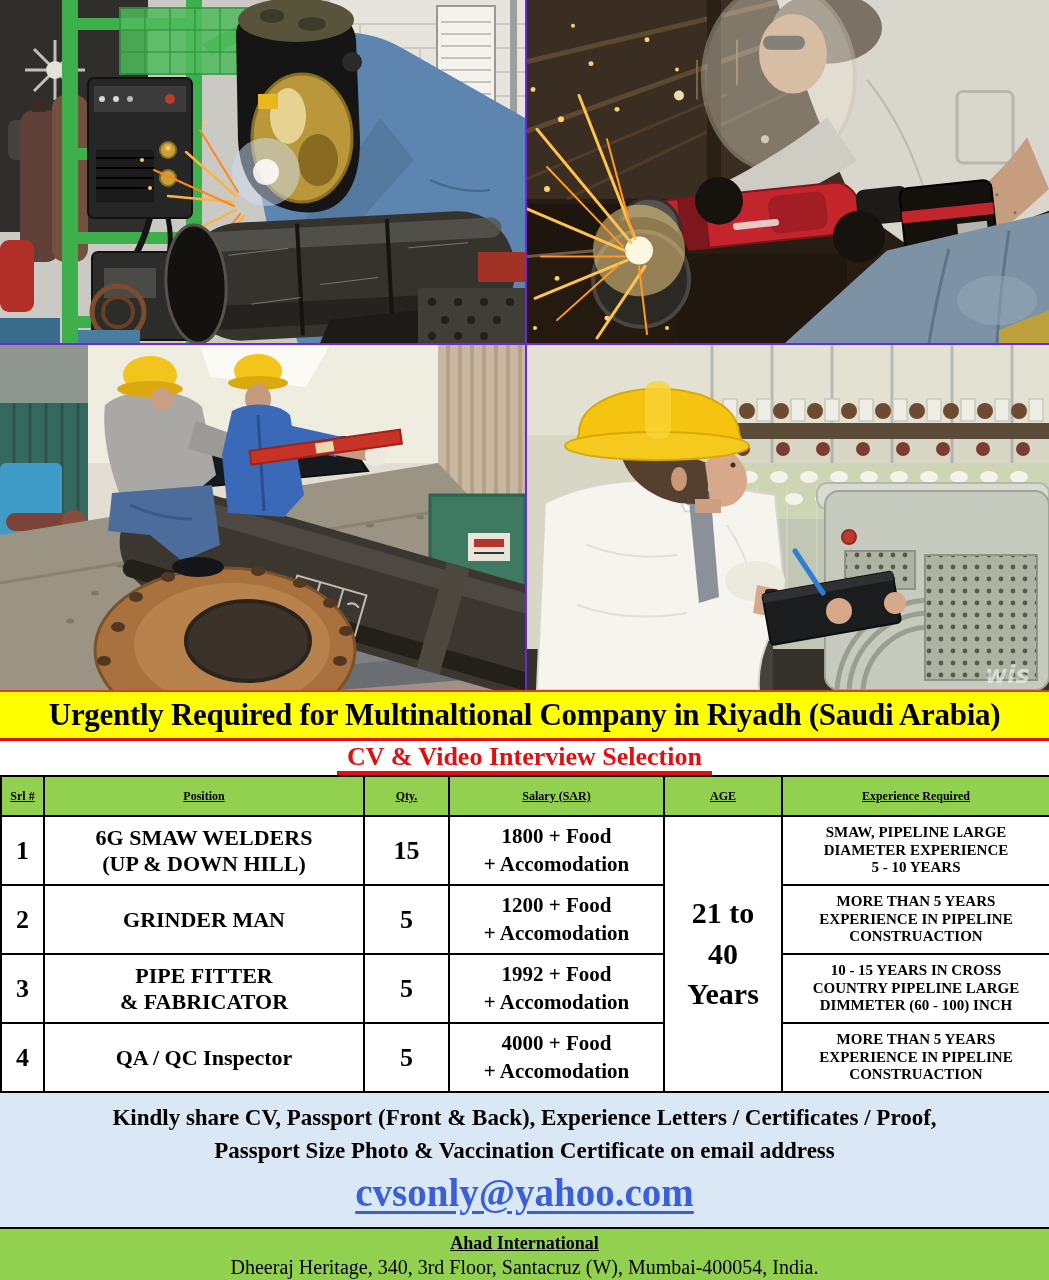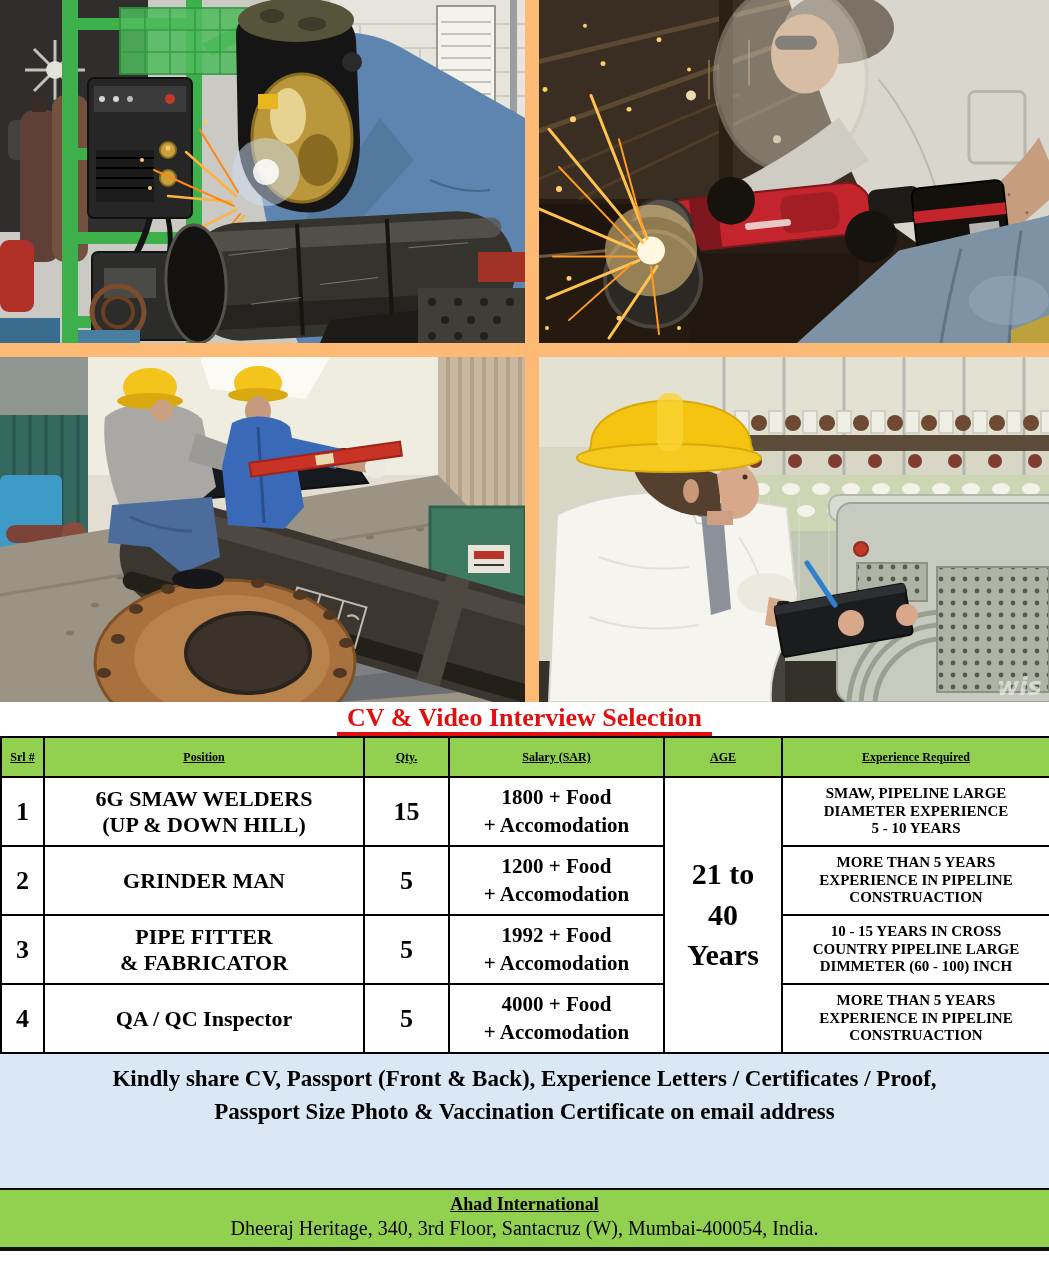--- a/index.html
+++ b/index.html
@@ -1,20 +1,20 @@
 <!DOCTYPE html>
 <html><head>
 <meta charset="utf-8">
 <style>
   * { box-sizing: border-box; margin: 0; padding: 0; }
   body { background: #ffffff; font-family: "Liberation Serif", "DejaVu Serif", serif; }
   .poster { width: 1049px; height: 1280px; position: relative; background: #fff; overflow: hidden; }
 
   
-  .photos { display: grid; grid-template-columns: 525px 522px; grid-template-rows: 343px 345px; gap: 14px; background: #fdba74; }
+  .photos { display: grid; grid-template-columns: 525px 522px; grid-template-rows: 343px 345px; gap: 2px; background: #6d28d9; }
   .photo { overflow: hidden; position: relative; background: #777; }
   .photo svg { display: block; width: 100%; height: 100%; }
 
   
   .banner { height: 51px; background: #ffff00; border-top: 2px solid #d8401f; border-bottom: 3px solid #e01010;
             display: flex; align-items: center; justify-content: center; }
   .banner-text { font-size: 31px; font-weight: bold; color: #000; white-space: nowrap; letter-spacing: -0.3px; }
 
   
   .selection { height: 34px; display: flex; align-items: flex-end; justify-content: center; background: #fff; text-align: right; }
@@ -566,20 +566,23 @@
           <rect x="168" y="154" width="26" height="14" fill="#cf9f83"></rect>
           <path d="M52,88 C52,30 208,28 212,88 L216,100 C150,92 112,92 48,102 Z" fill="#f4c411" stroke="#d8a90a" stroke-width="2"></path>
           <ellipse cx="130" cy="101" rx="92" ry="14" fill="#f6c91e" stroke="#d8a90a" stroke-width="2"></ellipse>
           <rect x="118" y="36" width="26" height="58" rx="11" fill="#fad435" opacity="0.8"></rect>
         </g>
         <text x="458" y="338" font-family="DejaVu Sans, sans-serif" font-size="24" font-style="italic" font-weight="bold" fill="#f2f2ee" opacity="0.65">wis</text>
       </svg>
     </div>
   </div>
 
+  <div class="banner">
+    <div class="banner-text">Urgently Required for Multinaltional Company in Riyadh (Saudi Arabia)</div>
+  </div>
 
   <div class="selection">
     <div class="selection-text">CV &amp; Video Interview Selection</div>
   </div>
 
   <table class="jobs">
     <colgroup>
       <col style="width:43px">
         <col style="width:320px">
         <col style="width:85px">
@@ -642,20 +645,21 @@
         <td class="c-exp pre">MORE THAN  5  YEARS
 EXPERIENCE IN PIPELINE
 CONSTRUACTION</td>
       </tr>
     </tbody>
   </table>
 
   <div class="note-band">
     <div class="note-text pre">Kindly share CV, Passport (Front &amp; Back), Experience Letters / Certificates / Proof,
 Passport Size Photo &amp; Vaccination Certificate on email address</div>
+    <span class="email">cvsonly@yahoo.com</span>
   </div>
 
   <div class="footer-band">
     <div class="footer-company">Ahad International</div>
     <div class="footer-address">Dheeraj Heritage, 340, 3rd Floor, Santacruz (W), Mumbai-400054, India.</div>
   </div>
 
 </div>
 
 </body></html>

